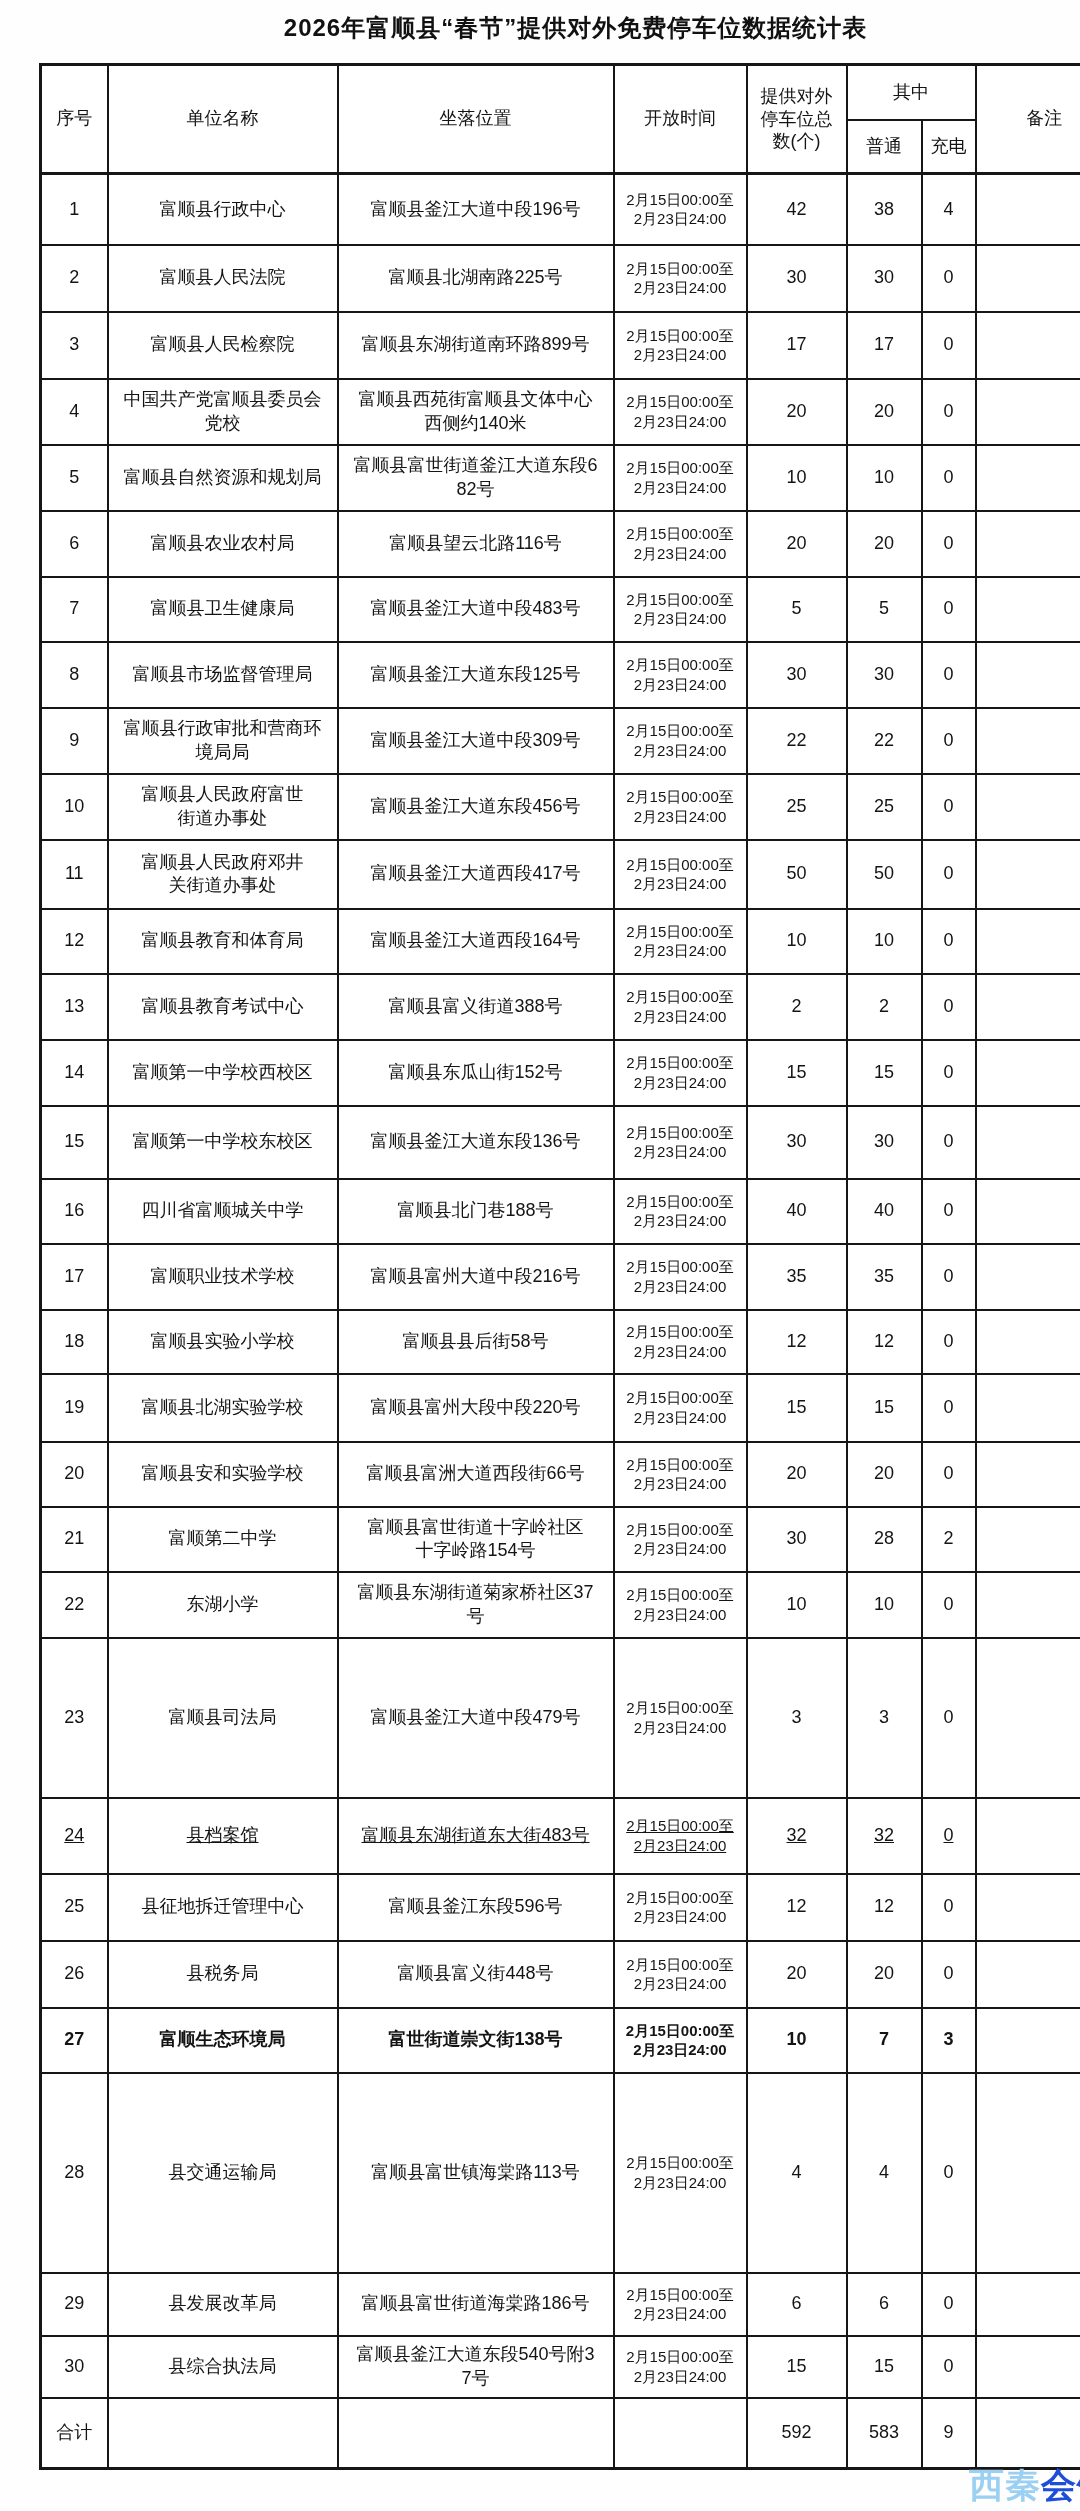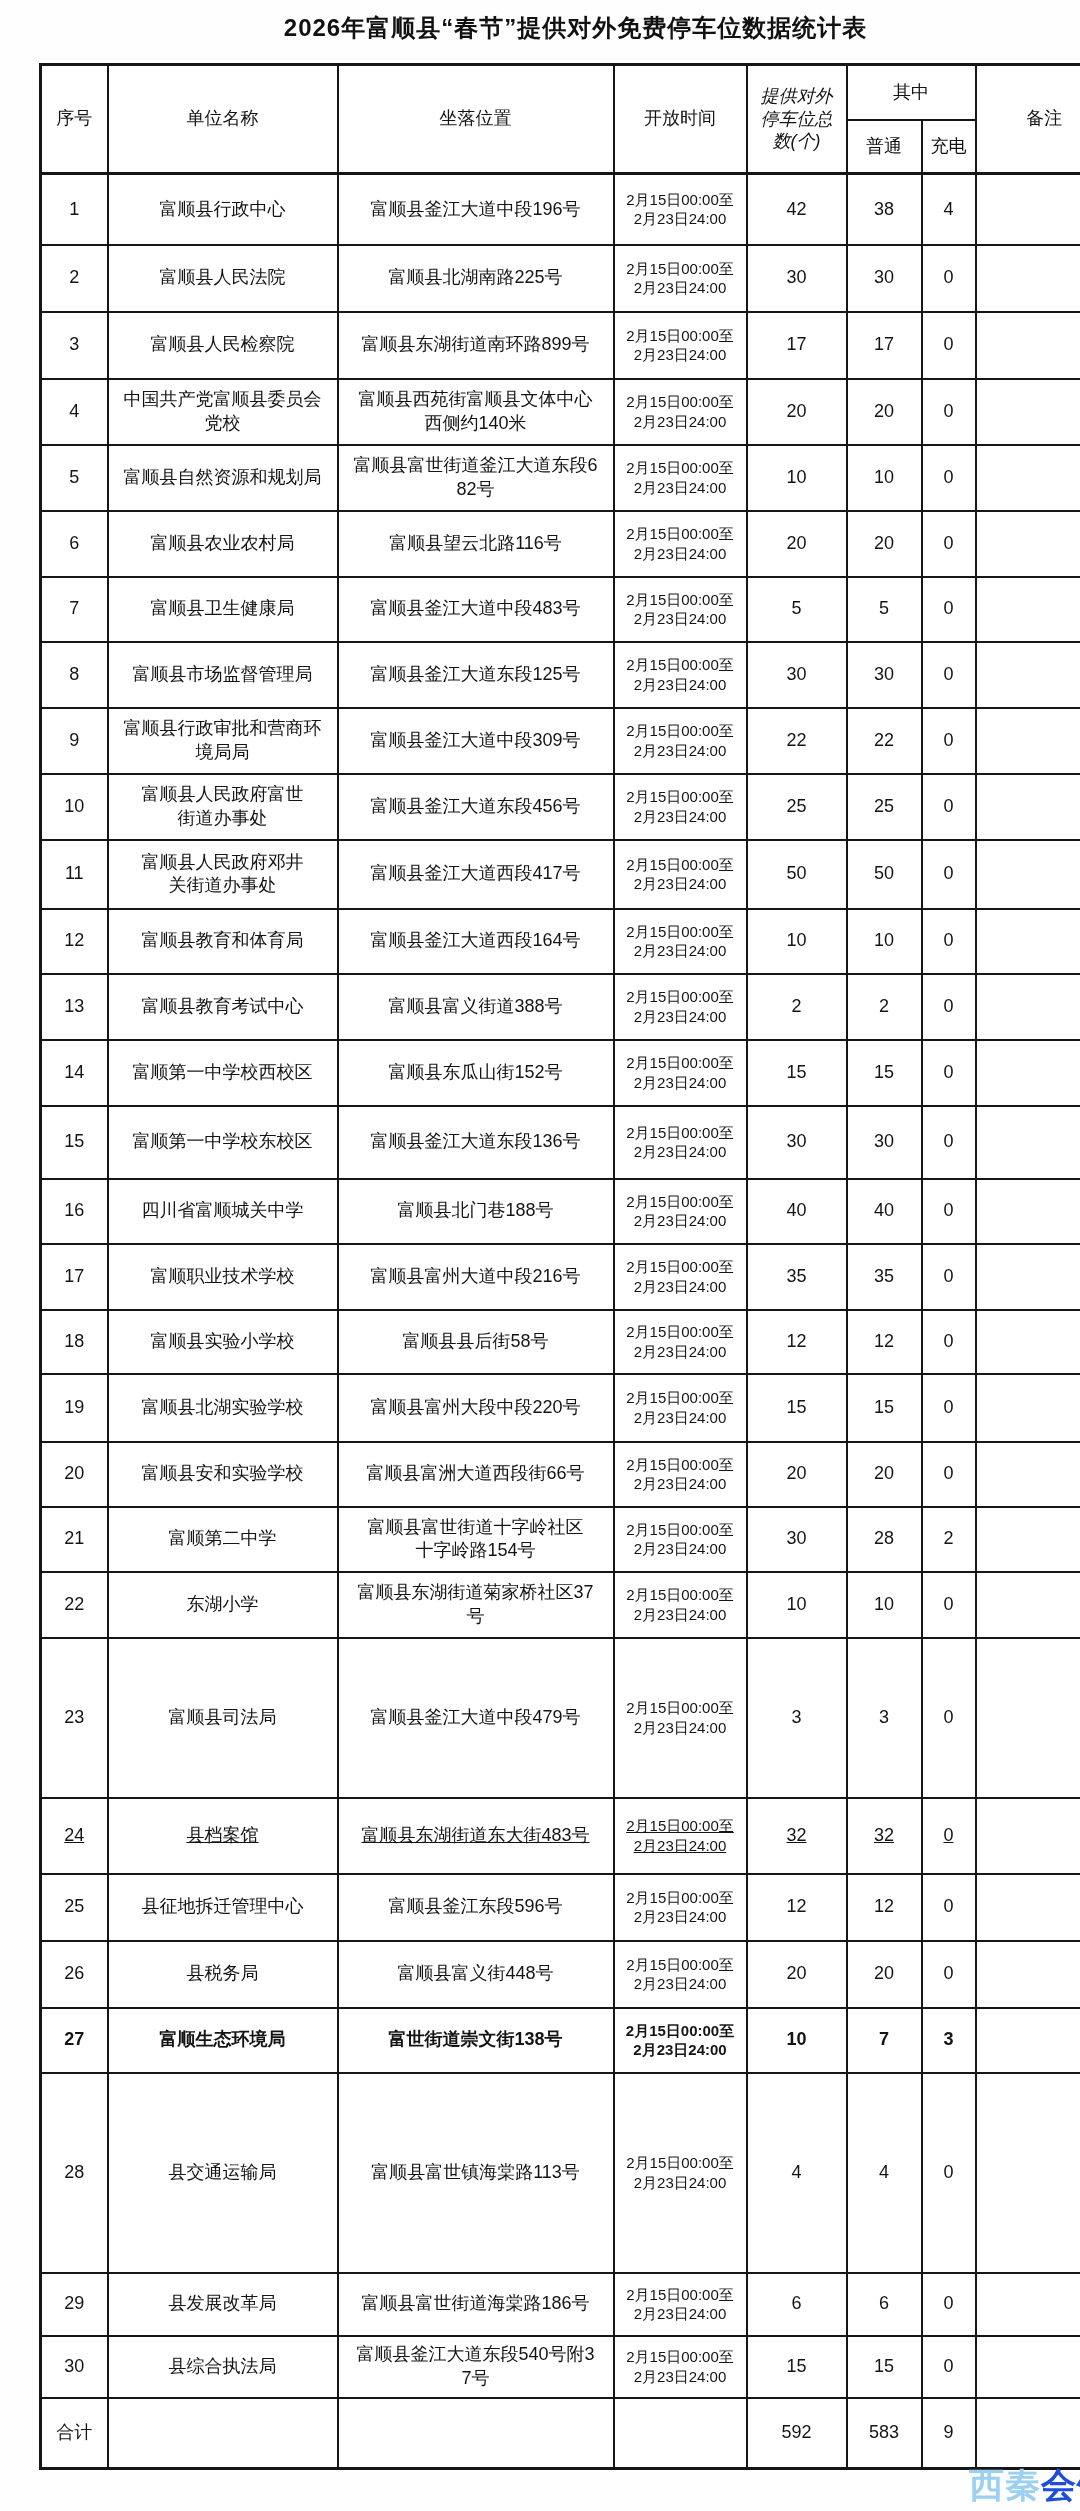--- a/index.html
+++ b/index.html
@@ -18,21 +18,21 @@
   }
   .grid th,.grid td{
     border:2px solid #161616;text-align:center;vertical-align:middle;
     padding:2px 4px;font-size:18px;line-height:1.3;color:#141414;
     overflow:hidden;
   }
   .grid thead{border-bottom:3px solid #161616;}
   .grid tr.hA{height:55px;}
   .grid tr.hB{height:54px;}
   .grid th{font-weight:400;}
-  .grid th.th-total{padding:8px 6px;line-height:1.25;font-style:italic;}
+  .grid th.th-total{padding:8px 6px;line-height:1.25;}
   td.unit,td.loc{white-space:pre-line;word-break:break-all;}
   td.time{font-size:15px;line-height:1.3;padding:0 2px;}
   .watermark{
     position:absolute;right:2px;bottom:2px;
     font-size:35px;font-weight:700;letter-spacing:1px;white-space:nowrap;
   }
   .wm1{color:#9cd0f2;}
   .wm2{color:#1d4ed8;}
 </style>
 </head>

